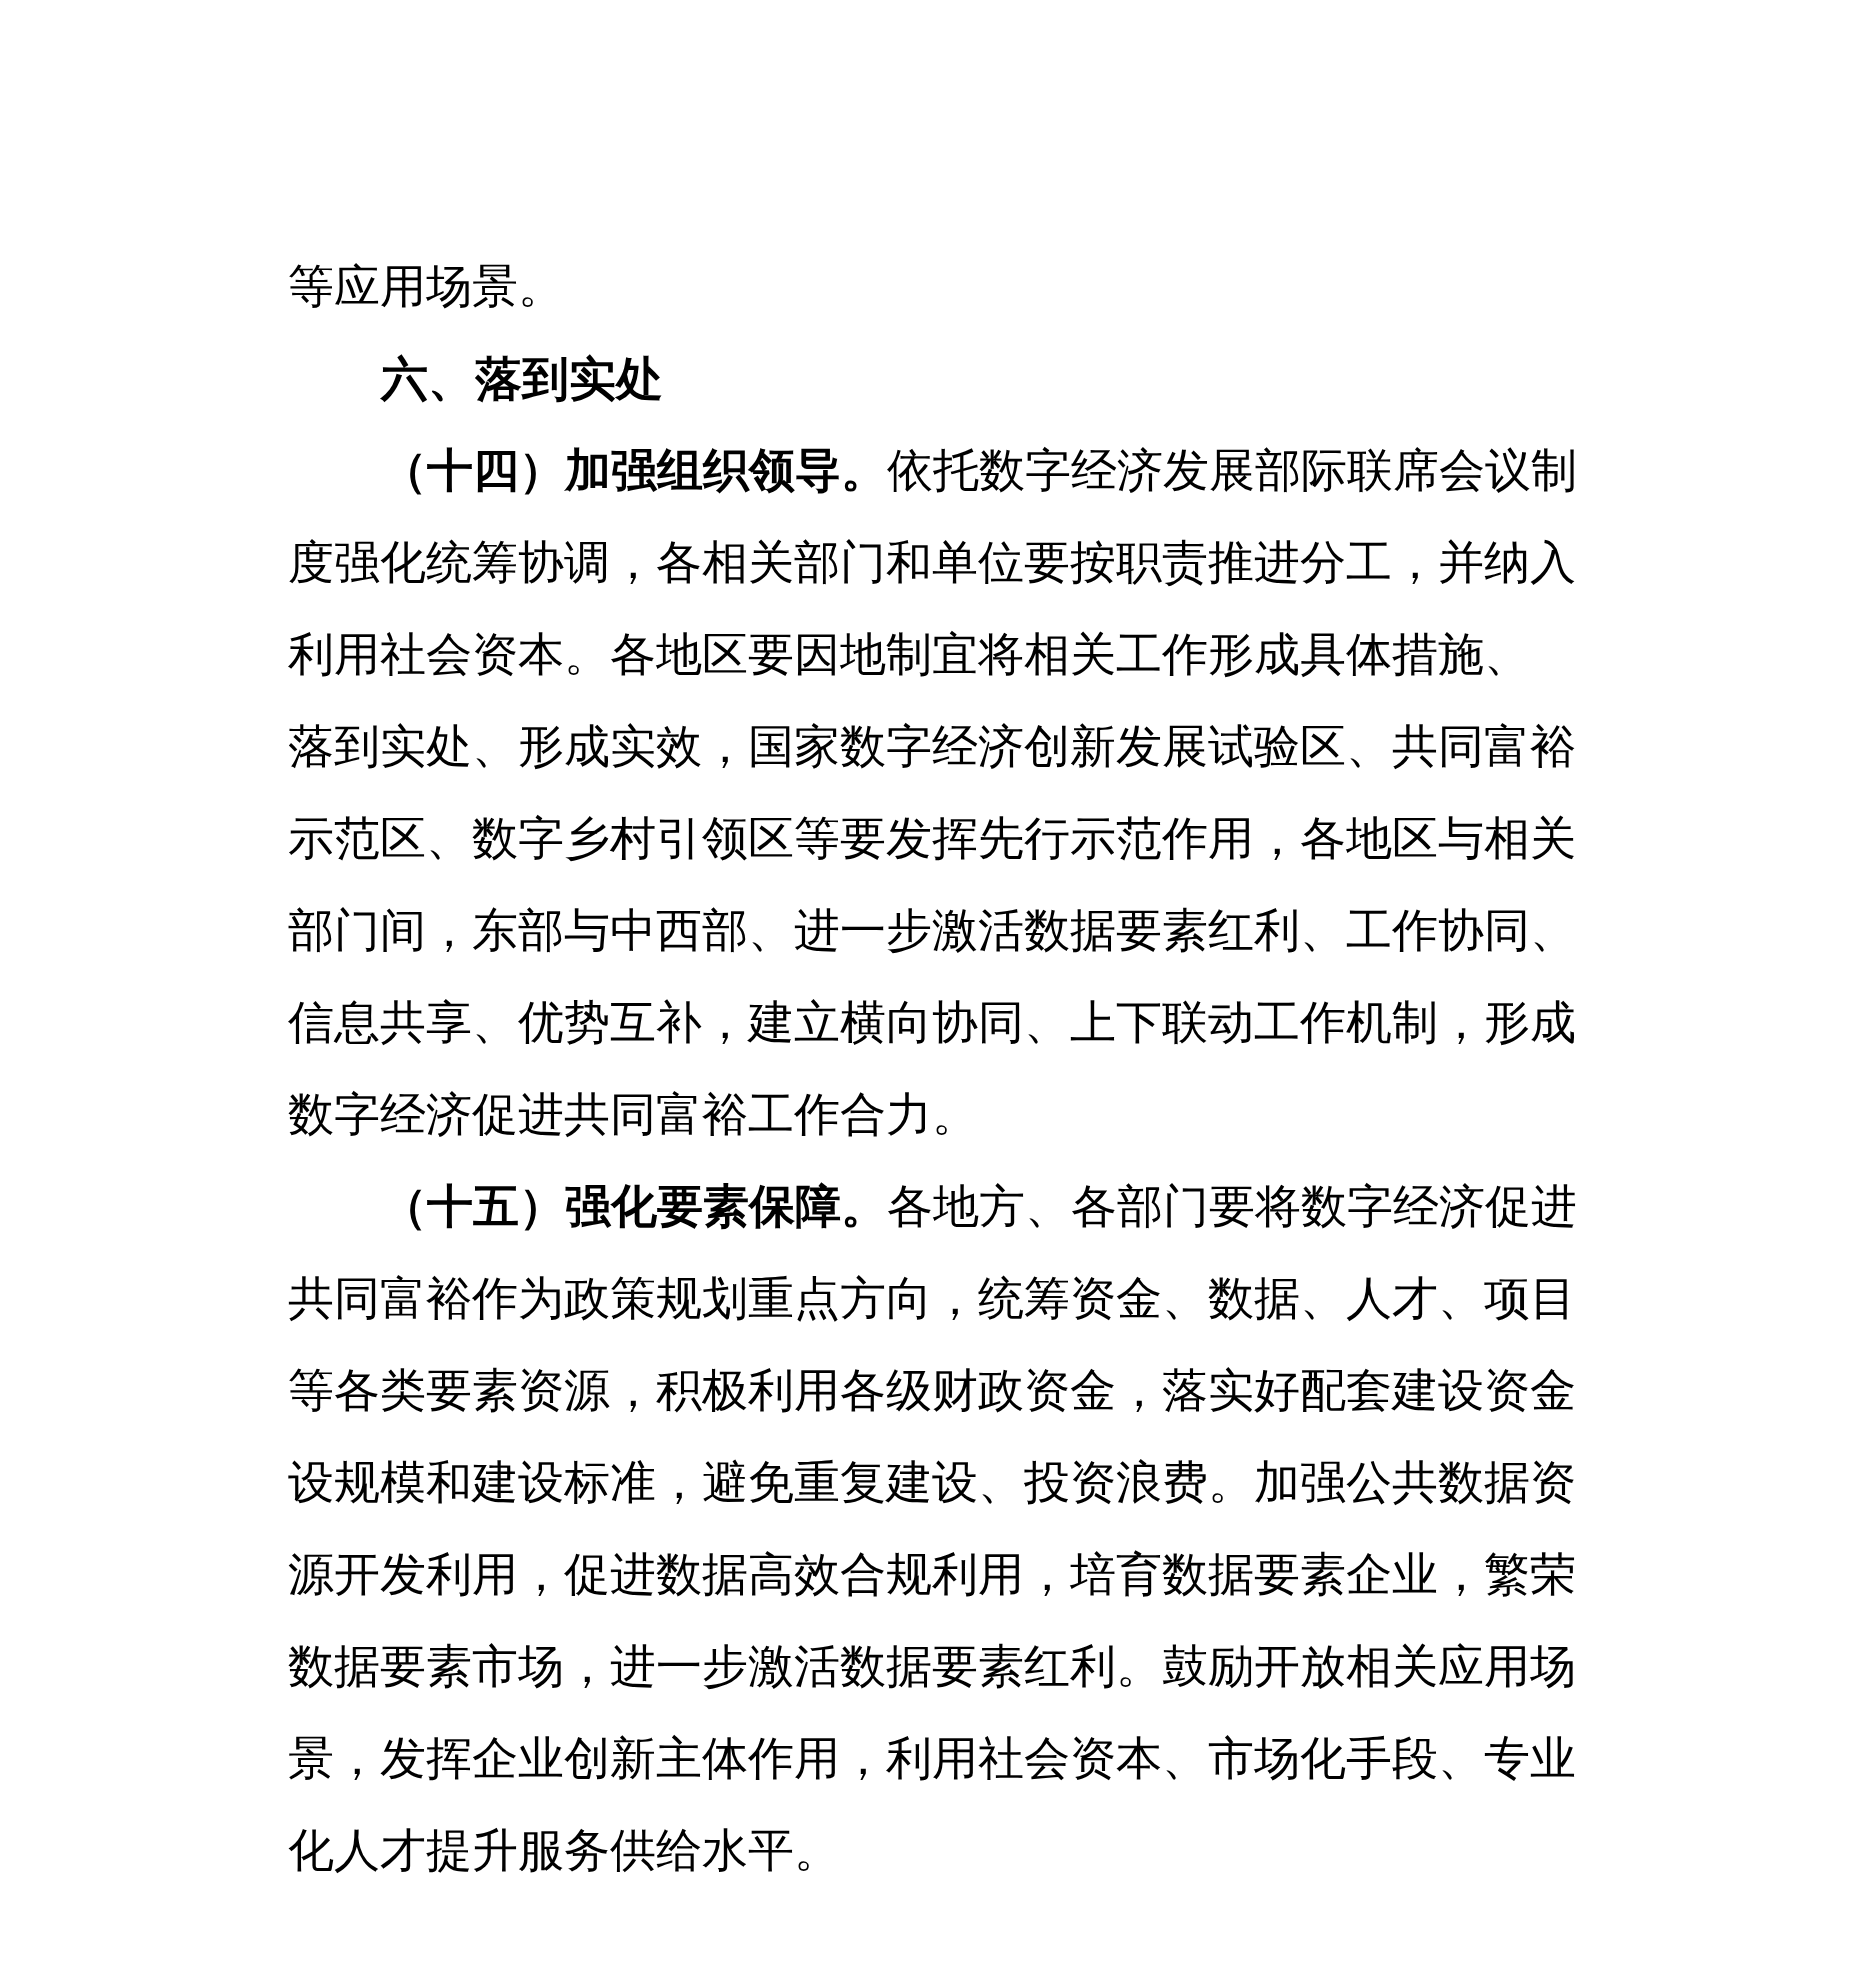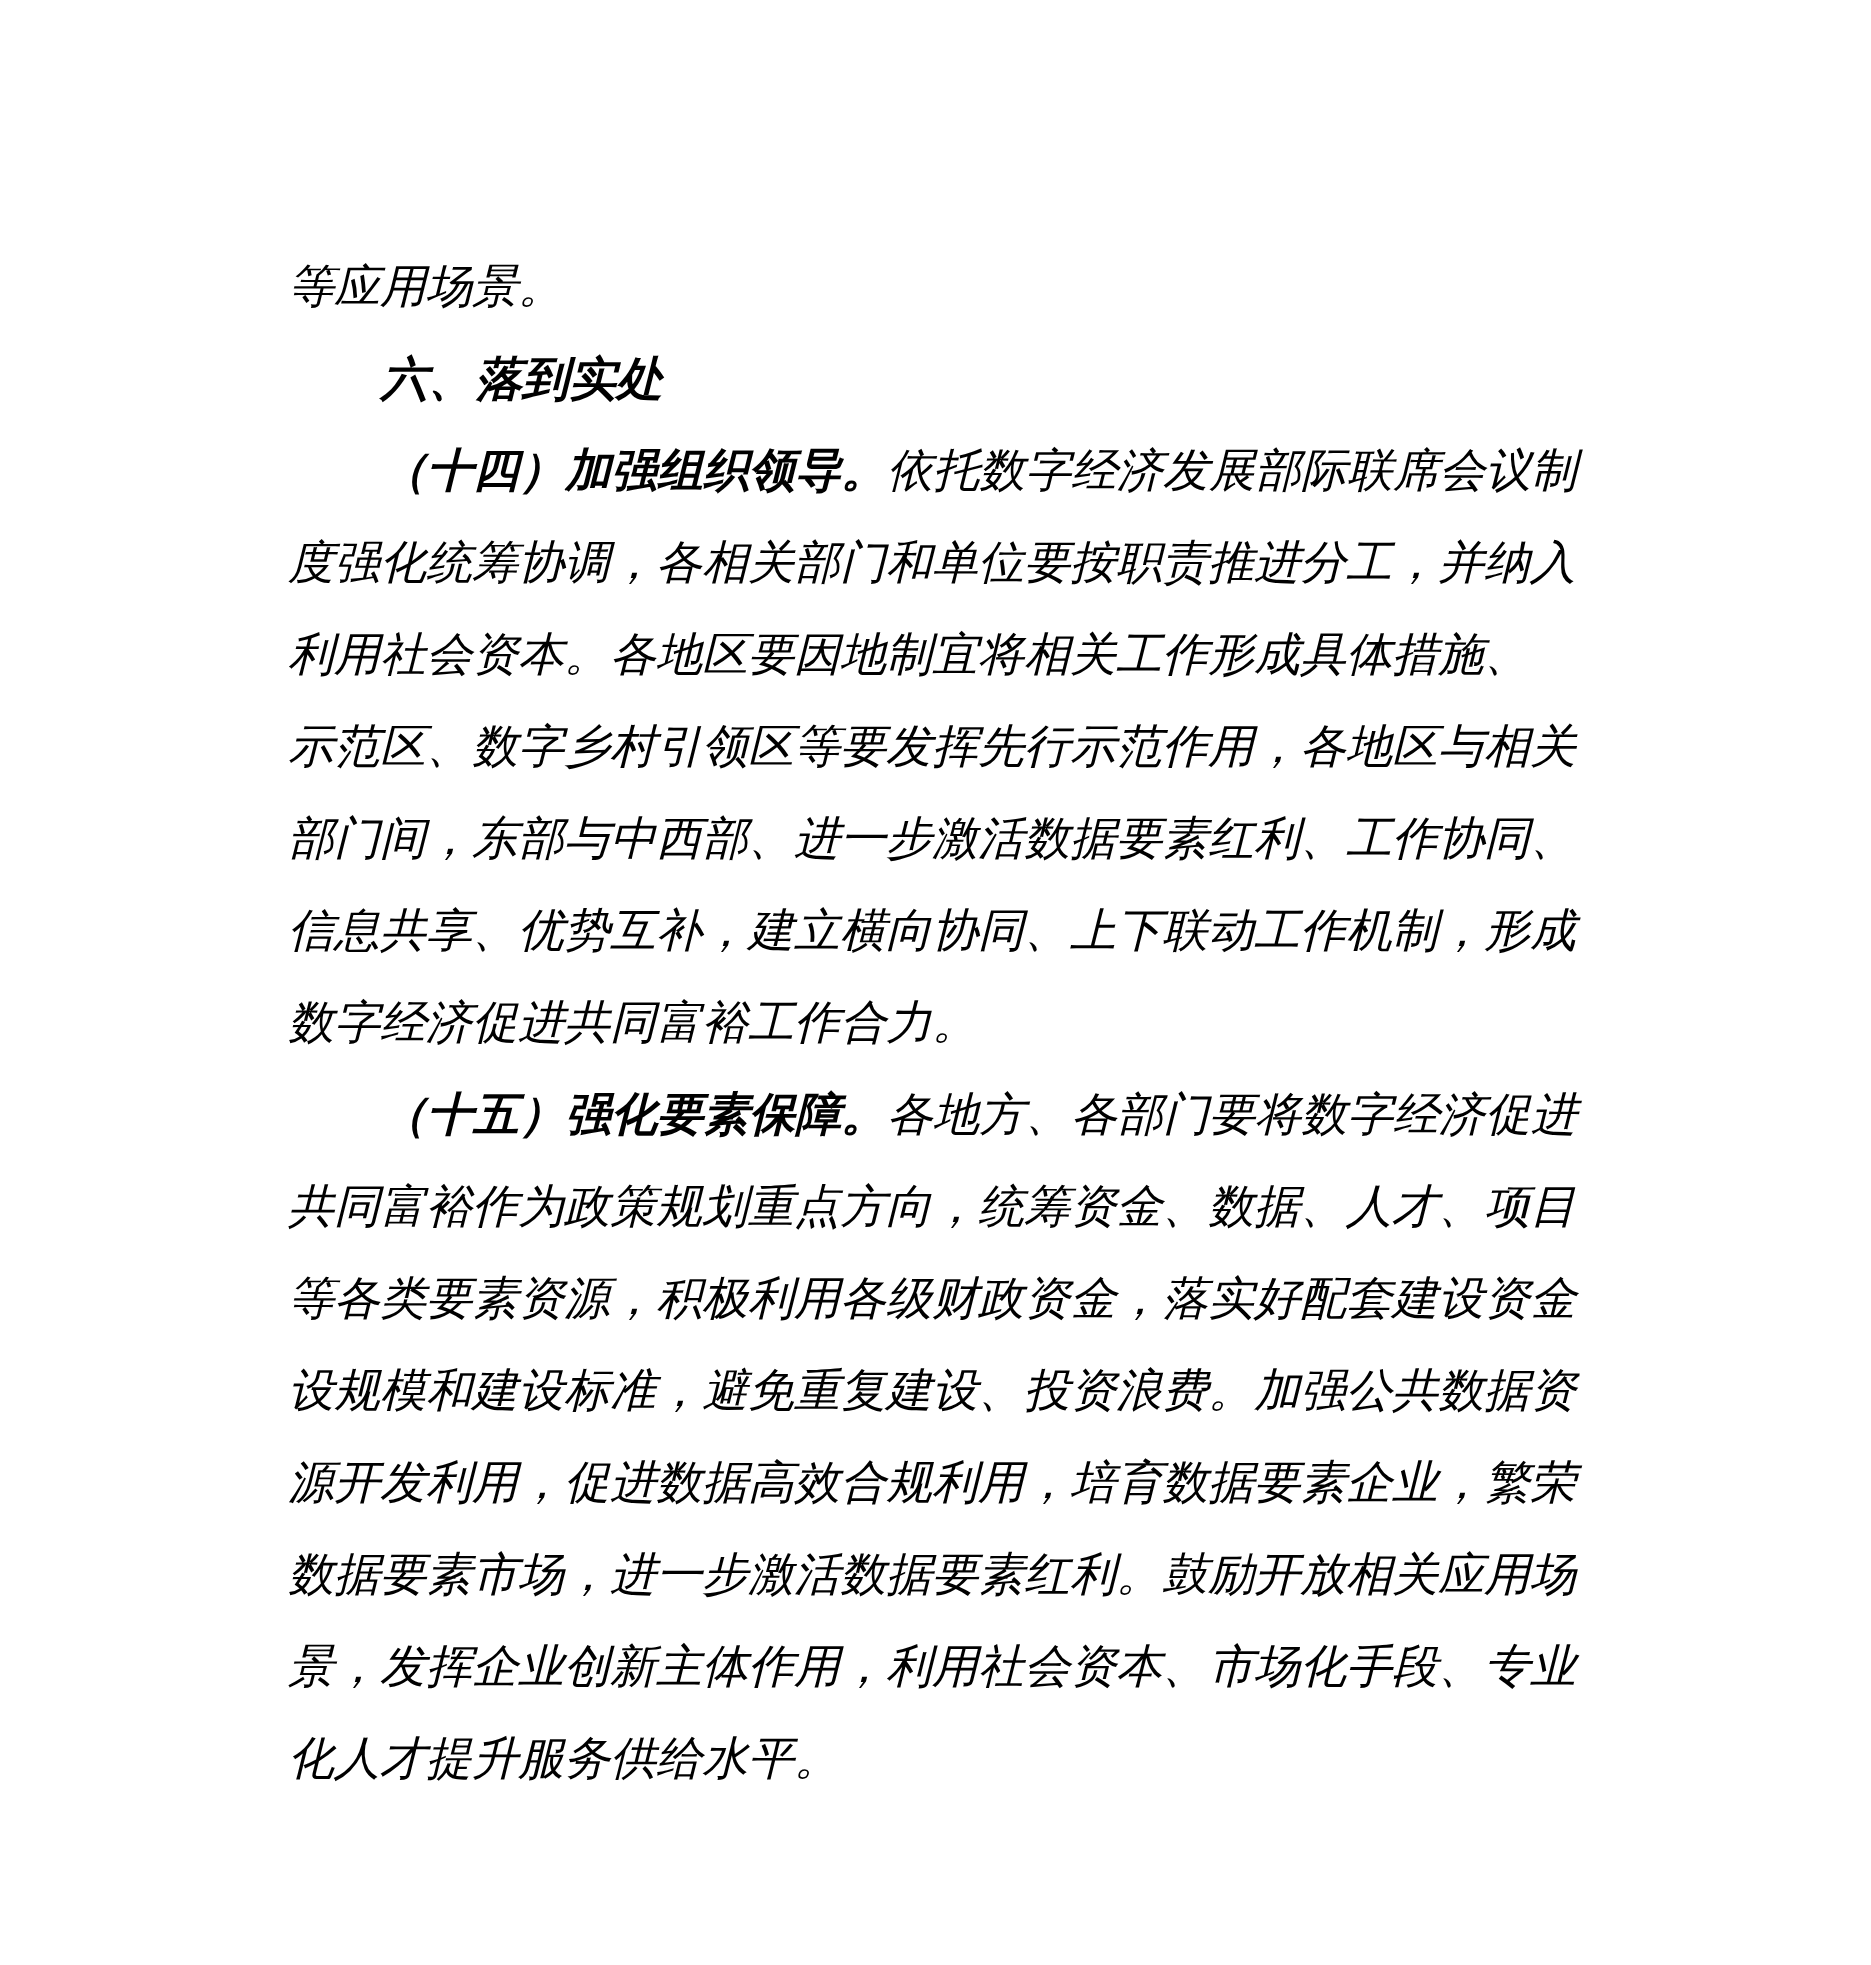--- a/index.html
+++ b/index.html
@@ -22,21 +22,20 @@
     width: 1344px;
   }
   .line {
     height: 92px;
     line-height: 92px;
     font-size: 46px;
     font-family: "Liberation Serif", "DejaVu Serif", serif;
     font-weight: 400;
     white-space: nowrap;
     letter-spacing: 0;
-    font-style: italic;
   }
   .indent {
     padding-left: 93px;
   }
   .heading {
     font-family: "Liberation Sans", "DejaVu Sans", sans-serif;
     font-weight: 700;
     font-size: 47px;
   }
   .lead {
@@ -52,20 +51,21 @@
     <div class="line">等应用场景。</div>
 
     <div class="line heading indent">六、落到实处</div>
 
     <div class="line indent">
       <span class="lead">（十四）加强组织领导。</span><span>依托数字经济发展部际联席会议制</span>
     </div>
 
     <div class="line">度强化统筹协调，各相关部门和单位要按职责推进分工，并纳入</div>
     <div class="line">利用社会资本。各地区要因地制宜将相关工作形成具体措施、</div>
+    <div class="line">落到实处、形成实效，国家数字经济创新发展试验区、共同富裕</div>
     <div class="line">示范区、数字乡村引领区等要发挥先行示范作用，各地区与相关</div>
     <div class="line">部门间，东部与中西部、进一步激活数据要素红利、工作协同、</div>
     <div class="line">信息共享、优势互补，建立横向协同、上下联动工作机制，形成</div>
     <div class="line">数字经济促进共同富裕工作合力。</div>
 
     <div class="line indent">
       <span class="lead">（十五）强化要素保障。</span><span>各地方、各部门要将数字经济促进</span>
     </div>
 
     <div class="line">共同富裕作为政策规划重点方向，统筹资金、数据、人才、项目</div>

